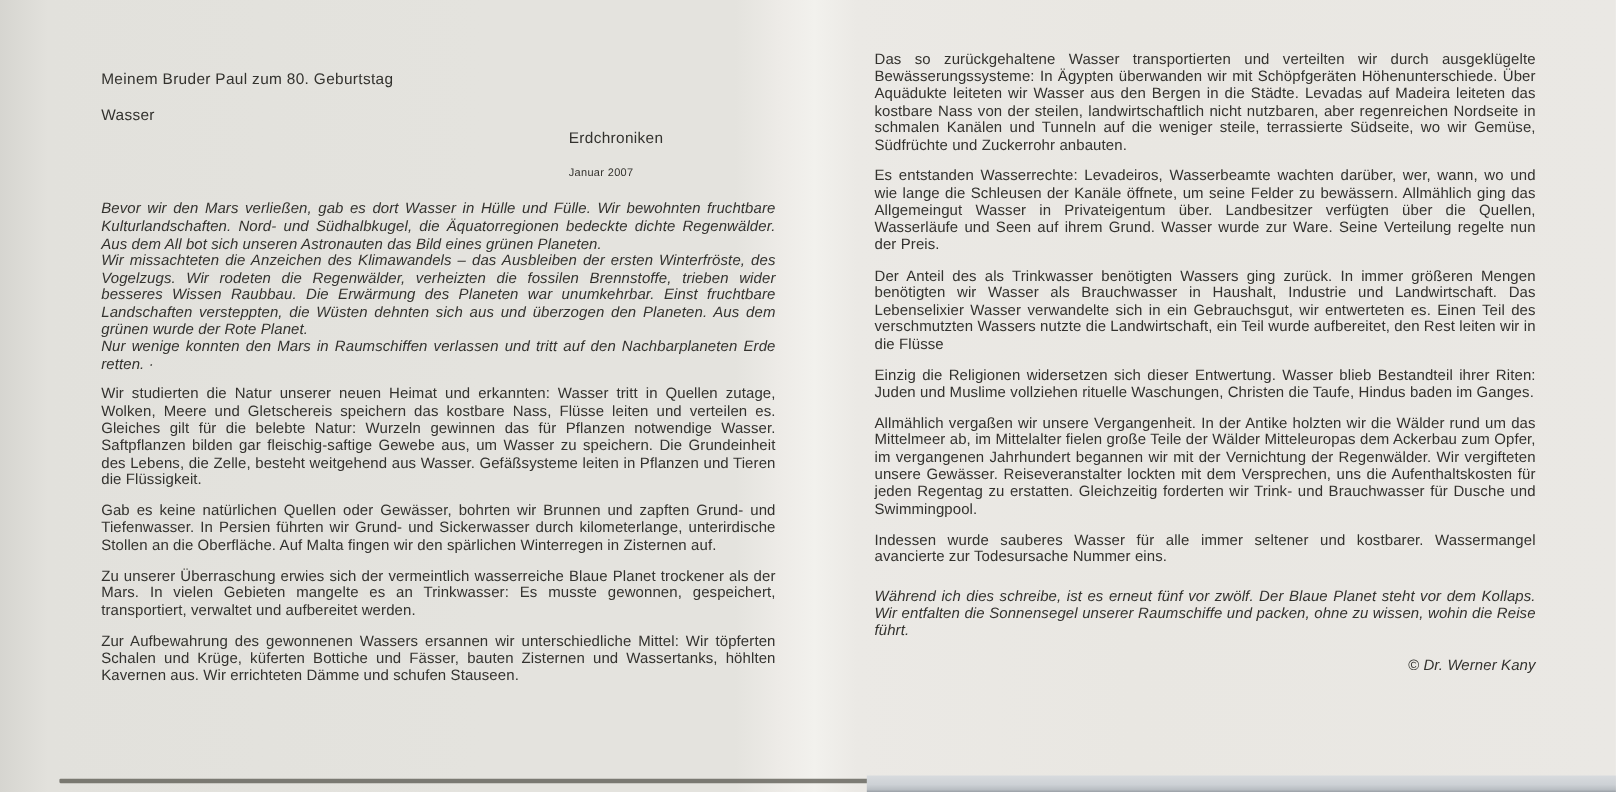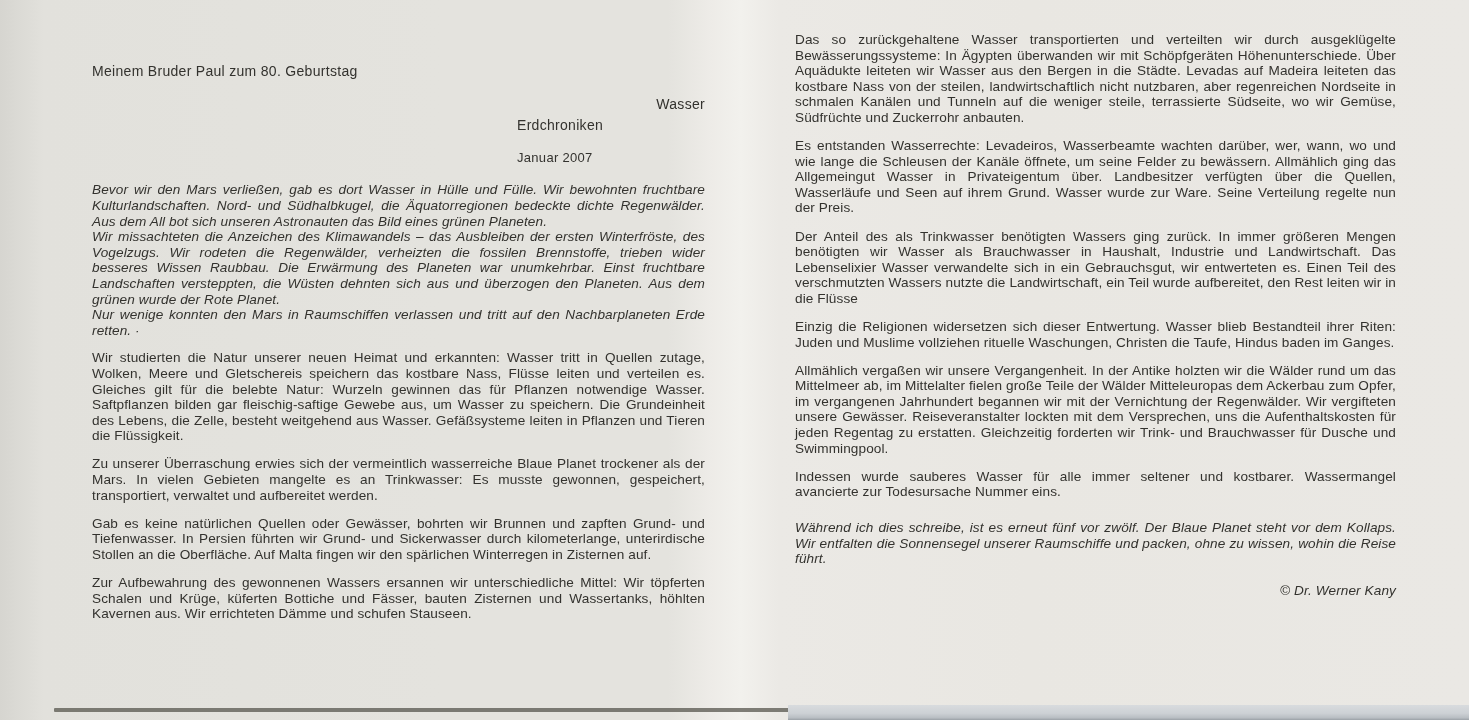--- a/index.html
+++ b/index.html
@@ -24,25 +24,25 @@
   .shadow-right{
     position:absolute;left:788px;right:0;top:705px;height:15px;
     background:linear-gradient(180deg,#d8dbde 0%,#cdd1d5 55%,#b9bec3 85%,#9aa0a6 100%);
   }
   .col{
     position:absolute;top:0;
     font-size:13.6px;line-height:15.6px;letter-spacing:.1px;
     text-align:justify;
   }
   .col-left{left:92px;width:613px;}
-  .col-right{left:795px;width:601px;padding-top:32px;}
+  .col-right{left:795px;width:601px;padding-top:46px;}
   .dedication{margin:64px 0 0 0;font-size:14px;letter-spacing:.3px;text-align:left;}
-  .worktitle{margin:17px 0 0 0;font-size:14px;letter-spacing:.3px;text-align:right;}
+  .worktitle{margin:17px 0 0 0;font-size:14px;letter-spacing:.3px;text-align:left;}
   .byline{margin:6px 0 0 425px;font-size:14px;letter-spacing:.3px;text-align:left;}
-  .dateline{margin:16px 0 0 425px;font-size:13px;letter-spacing:.3px;text-align:left;}
+  .dateline{margin:16px 0 0 425px;font-size:10px;letter-spacing:.3px;text-align:left;}
   .intro{margin:17px 0 12px 0;font-style:italic;}
   .intro p{margin:0;}
   p.body-par{margin:0 0 12.5px 0;}
   .outro{margin:20px 0 0 0;font-style:italic;}
   .copyright{margin:16px 0 16px 0;font-style:italic;text-align:right;}
 </style>
 </head>
 <body>
 
 <div class="spread">
@@ -53,22 +53,22 @@
     <p class="byline">Erdchroniken</p>
     <p class="dateline">Januar 2007</p>
 
     <div class="intro">
       <p>Bevor wir den Mars verließen, gab es dort Wasser in Hülle und Fülle. Wir bewohnten fruchtbare Kulturlandschaften. Nord- und Südhalbkugel, die Äquatorregionen bedeckte dichte Regenwälder. Aus dem All bot sich unseren Astronauten das Bild eines grünen Planeten.</p>
       <p>Wir missachteten die Anzeichen des Klimawandels – das Ausbleiben der ersten Winterfröste, des Vogelzugs. Wir rodeten die Regenwälder, verheizten die fossilen Brennstoffe, trieben wider besseres Wissen Raubbau. Die Erwärmung des Planeten war unumkehrbar. Einst fruchtbare Landschaften versteppten, die Wüsten dehnten sich aus und überzogen den Planeten. Aus dem grünen wurde der Rote Planet.</p>
       <p>Nur wenige konnten den Mars in Raumschiffen verlassen und tritt auf den Nachbarplaneten Erde retten. ·</p>
     </div>
 
     <p class="body-par">Wir studierten die Natur unserer neuen Heimat und erkannten: Wasser tritt in Quellen zutage, Wolken, Meere und Gletschereis speichern das kostbare Nass, Flüsse leiten und verteilen es. Gleiches gilt für die belebte Natur: Wurzeln gewinnen das für Pflanzen notwendige Wasser. Saftpflanzen bilden gar fleischig-saftige Gewebe aus, um Wasser zu speichern. Die Grundeinheit des Lebens, die Zelle, besteht weitgehend aus Wasser. Gefäßsysteme leiten in Pflanzen und Tieren die Flüssigkeit.</p>
+    <p class="body-par">Gab es keine natürlichen Quellen oder Gewässer, bohrten wir Brunnen und zapften Grund- und Tiefenwasser. In Persien führten wir Grund- und Sickerwasser durch kilometerlange, unterirdische Stollen an die Oberfläche. Auf Malta fingen wir den spärlichen Winterregen in Zisternen auf.</p>
     <p class="body-par">Zu unserer Überraschung erwies sich der vermeintlich wasserreiche Blaue Planet trockener als der Mars. In vielen Gebieten mangelte es an Trinkwasser: Es musste gewonnen, gespeichert, transportiert, verwaltet und aufbereitet werden.</p>
-    <p class="body-par">Gab es keine natürlichen Quellen oder Gewässer, bohrten wir Brunnen und zapften Grund- und Tiefenwasser. In Persien führten wir Grund- und Sickerwasser durch kilometerlange, unterirdische Stollen an die Oberfläche. Auf Malta fingen wir den spärlichen Winterregen in Zisternen auf.</p>
     <p class="body-par">Zur Aufbewahrung des gewonnenen Wassers ersannen wir unterschiedliche Mittel: Wir töpferten Schalen und Krüge, küferten Bottiche und Fässer, bauten Zisternen und Wassertanks, höhlten Kavernen aus. Wir errichteten Dämme und schufen Stauseen.</p>
   </div>
 
   <div class="col col-right">
     <p class="body-par">Das so zurückgehaltene Wasser transportierten und verteilten wir durch ausgeklügelte Bewässerungssysteme: In Ägypten überwanden wir mit Schöpfgeräten Höhenunterschiede. Über Aquädukte leiteten wir Wasser aus den Bergen in die Städte. Levadas auf Madeira leiteten das kostbare Nass von der steilen, landwirtschaftlich nicht nutzbaren, aber regenreichen Nordseite in schmalen Kanälen und Tunneln auf die weniger steile, terrassierte Südseite, wo wir Gemüse, Südfrüchte und Zuckerrohr anbauten.</p>
     <p class="body-par">Es entstanden Wasserrechte: Levadeiros, Wasserbeamte wachten darüber, wer, wann, wo und wie lange die Schleusen der Kanäle öffnete, um seine Felder zu bewässern. Allmählich ging das Allgemeingut Wasser in Privateigentum über. Landbesitzer verfügten über die Quellen, Wasserläufe und Seen auf ihrem Grund. Wasser wurde zur Ware. Seine Verteilung regelte nun der Preis.</p>
     <p class="body-par">Der Anteil des als Trinkwasser benötigten Wassers ging zurück. In immer größeren Mengen benötigten wir Wasser als Brauchwasser in Haushalt, Industrie und Landwirtschaft. Das Lebenselixier Wasser verwandelte sich in ein Gebrauchsgut, wir entwerteten es. Einen Teil des verschmutzten Wassers nutzte die Landwirtschaft, ein Teil wurde aufbereitet, den Rest leiten wir in die Flüsse</p>
     <p class="body-par">Einzig die Religionen widersetzen sich dieser Entwertung. Wasser blieb Bestandteil ihrer Riten: Juden und Muslime vollziehen rituelle Waschungen, Christen die Taufe, Hindus baden im Ganges.</p>
     <p class="body-par">Allmählich vergaßen wir unsere Vergangenheit. In der Antike holzten wir die Wälder rund um das Mittelmeer ab, im Mittelalter fielen große Teile der Wälder Mitteleuropas dem Ackerbau zum Opfer, im vergangenen Jahrhundert begannen wir mit der Vernichtung der Regenwälder. Wir vergifteten unsere Gewässer. Reiseveranstalter lockten mit dem Versprechen, uns die Aufenthaltskosten für jeden Regentag zu erstatten. Gleichzeitig forderten wir Trink- und Brauchwasser für Dusche und Swimmingpool.</p>
     <p class="body-par">Indessen wurde sauberes Wasser für alle immer seltener und kostbarer. Wassermangel avancierte zur Todesursache Nummer eins.</p>

